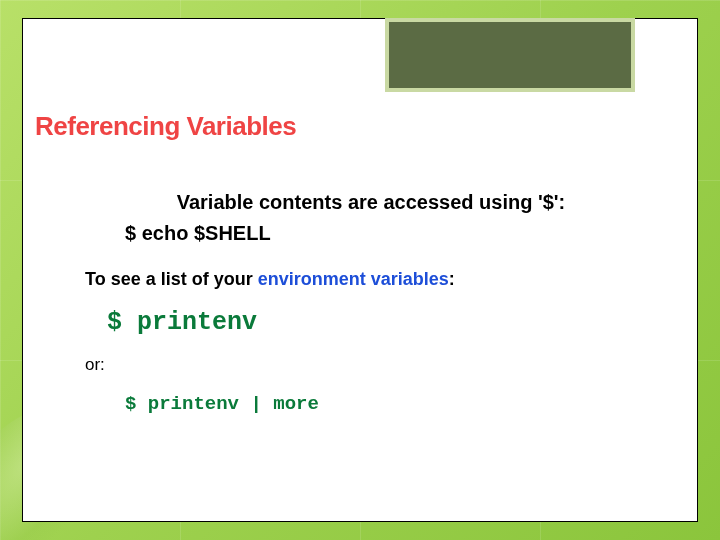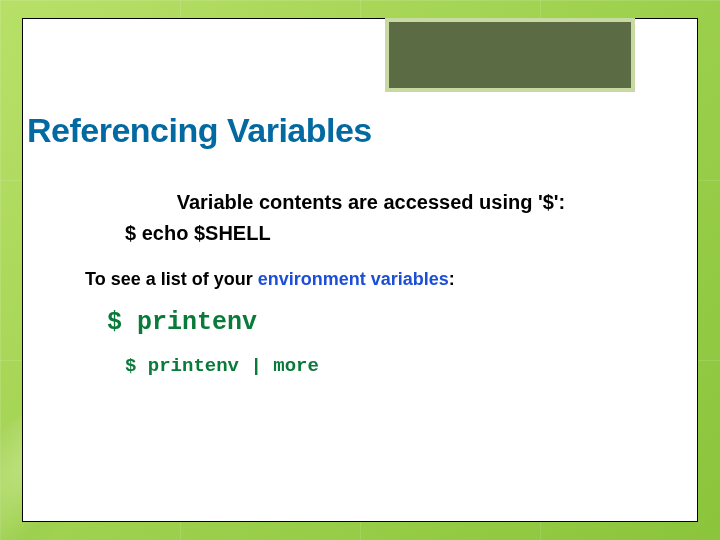--- a/index.html
+++ b/index.html
@@ -49,24 +49,24 @@
     right: 62px;
     width: 250px;
     height: 74px;
     background: #5b6b44;
     border: 4px solid #c9d9a3;
     z-index: 2;
   }
   .title {
     position: absolute;
     top: 92px;
-    left: 4px;
-    font-size: 34px;
+    left: 12px;
+    font-size: 26px;
     font-weight: bold;
-    color: #0369a1;
+    color: #ef4444;
     letter-spacing: -0.5px;
   }
   .content {
     position: absolute;
     top: 172px;
     left: 62px;
     right: 40px;
     color: #000;
   }
   .line1 {
@@ -126,15 +126,16 @@
 
   <div class="title">Referencing Variables</div>
 
   <div class="content">
     <div class="line1">Variable contents are accessed using '$':</div>
     <div class="line3">$ echo $SHELL</div>
     <div class="line4">
       <span>To see a list of your </span><span class="green">environment variables</span><span>:</span>
     </div>
     <div class="line5">$ printenv</div>
+    <div class="line6">or:</div>
     <div class="line7">$ printenv | more</div>
   </div>
 </div>
 
 </body></html>

